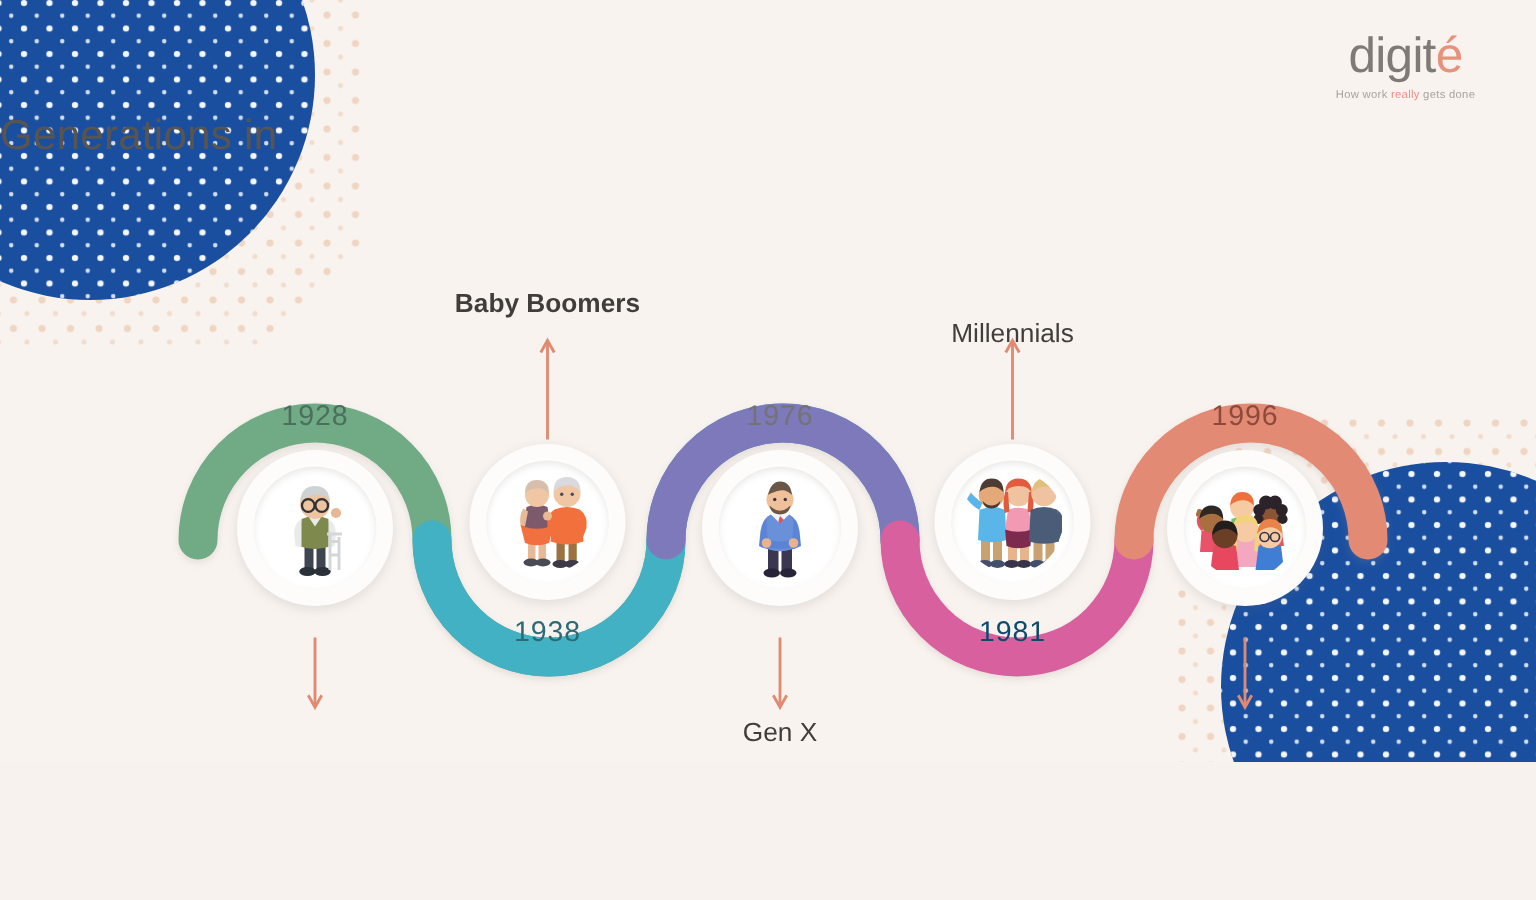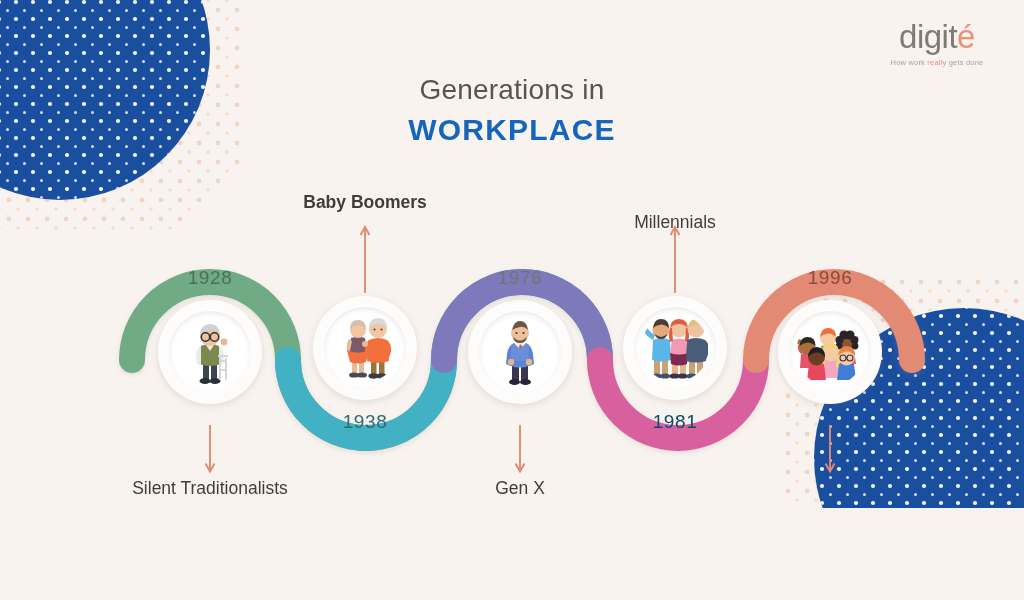--- a/index.html
+++ b/index.html
@@ -19,21 +19,20 @@
   
   .corner-dots { position: absolute; pointer-events: none; }
   #corner-tl { top: -70px; left: -90px; }
   #corner-br { bottom: -70px; right: -90px; }
 
   
   #title-block {
     position: absolute;
     left: 0; right: 0;
     top: 72px;
-    text-align: center;
   }
   #title-line1 {
     font-size: 28px;
     color: #58544f;
     letter-spacing: .2px;
     line-height: 1.28;
     font-weight: 400;
   }
   #title-line2 {
     font-size: 30px;
@@ -183,21 +182,20 @@
     </g>
   </svg>
 
   <div id="logo">
     <div id="logo-word"><span>digit</span><span class="accent">é</span></div>
     <div id="logo-tagline"><span>How work </span><span class="tag-accent">really</span><span> gets done</span></div>
   </div>
 
   <div id="title-block">
     <div id="title-line1">Generations in</div>
-    <div id="title-line2">WORKPLACE</div>
   </div>
 
   <svg id="timeline-svg" viewBox="0 0 1024 600">
     <defs>
       <filter id="ribShadow" x="-20%" y="-20%" width="140%" height="140%">
         <feDropShadow dx="0" dy="2" stdDeviation="2.5" flood-color="#9c8c82" flood-opacity=".22"></feDropShadow>
       </filter>
     </defs>
 
     <g filter="url(#ribShadow)" fill="none" stroke-width="26" stroke-linecap="round">
@@ -421,19 +419,18 @@
         <path d="M41 32 q1 -10 8.5 -10 q8.5 0 8.5 10 q-4 -5 -8.5 -4.5 q-5 .5 -8.5 4.5 z" fill="#e8834a"></path>
         <g fill="none" stroke="#3a3344" stroke-width="1.1">
           <circle cx="46" cy="34" r="3"></circle>
             <circle cx="53" cy="34" r="3"></circle>
           <path d="M49 34 h1"></path>
         </g>
       </svg>
     </div>
   </div>
 
-  <div class="gen-label" style="left:210px; top:478px;">Silent Traditionalists</div>
   <div class="gen-label" style="left:365px; top:192px;font-weight:bold;">Baby Boomers</div>
   <div class="gen-label" style="left:520px; top:478px;">Gen X</div>
   <div class="gen-label" style="left:675px; top:192px;margin-top:20px;">Millennials</div>
   <div class="gen-label" style="left:830px; top:478px;margin-top:40px;">Gen Z</div>
 
 </div>
 
 </body></html>

